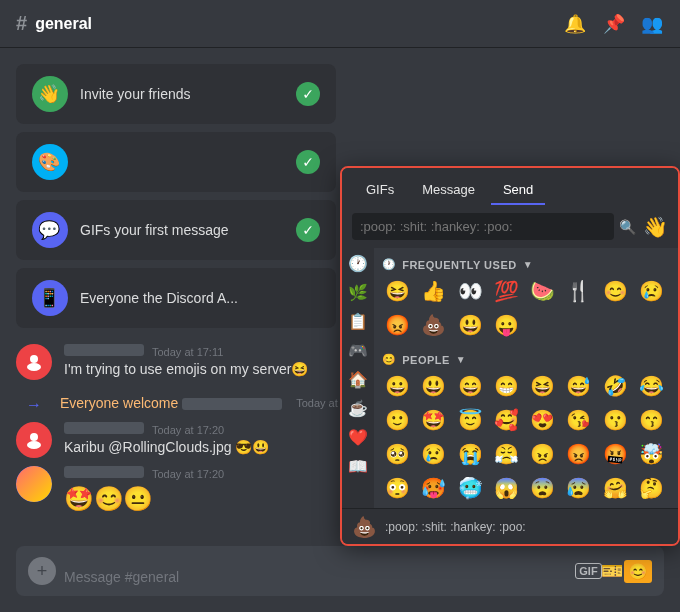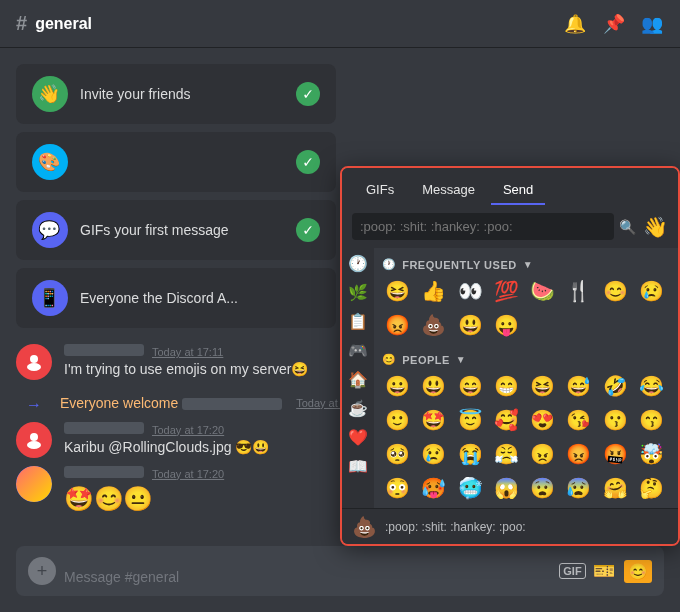--- a/index.html
+++ b/index.html
@@ -146,21 +146,20 @@
     .username-blur {
       width: 80px;
       height: 12px;
       background: #4f545c;
       border-radius: 3px;
       display: inline-block;
     }
     .timestamp {
       color: #72767d;
       font-size: 11px;
-      text-decoration: underline;
     }
     .message-text {
       color: #dcddde;
       font-size: 14px;
       margin-top: 2px;
       line-height: 1.4;
     }
     .system-message {
       display: flex;
       align-items: center;
@@ -207,21 +206,21 @@
       flex-shrink: 0;
     }
     .input-placeholder {
       flex: 1;
       color: #72767d;
       font-size: 14px;
       margin-top: 12px;
     }
     .input-icons {
       display: flex;
-      gap: 8px;
+      gap: 0;
       align-items: center;
     }
     .input-icon {
       color: #b9bbbe;
       font-size: 18px;
       cursor: pointer;
     }
     .gif-btn {
       color: #b9bbbe;
       font-size: 11px;

